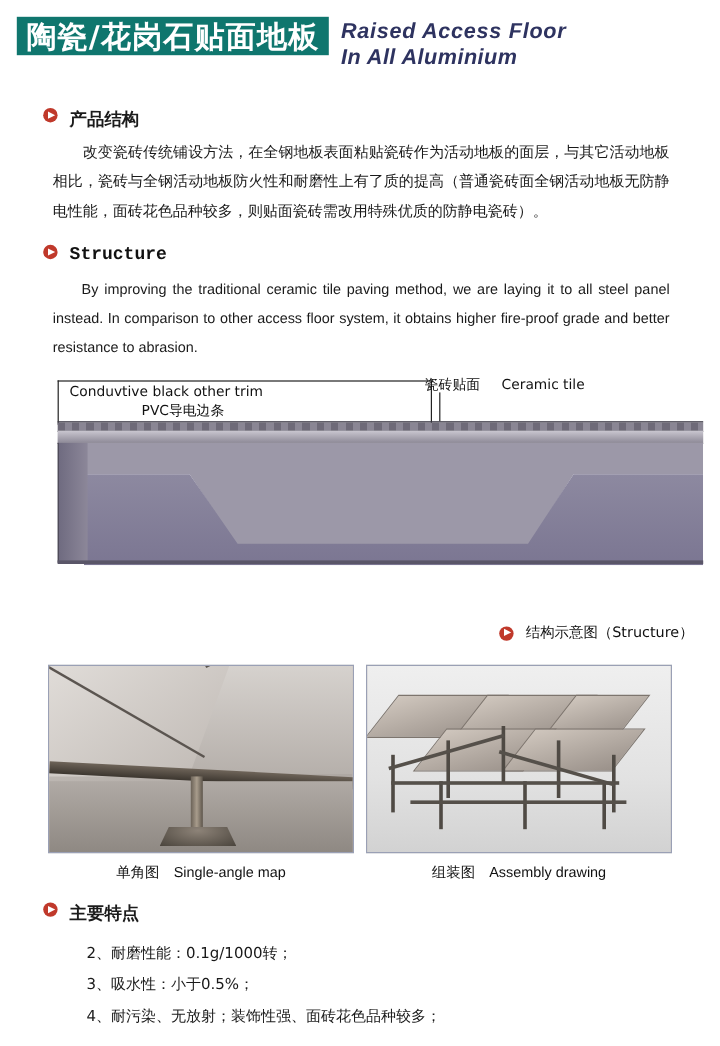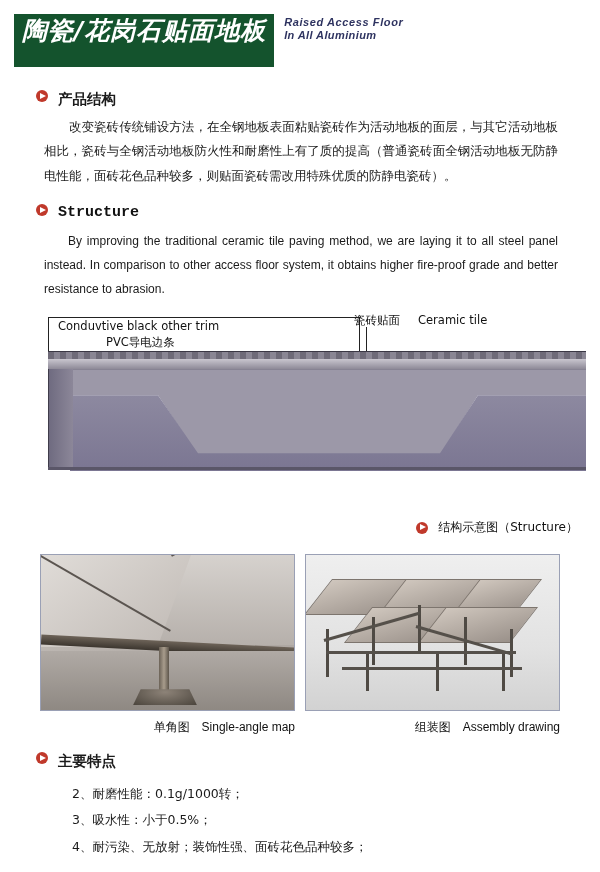--- a/index.html
+++ b/index.html
@@ -18,39 +18,38 @@
 
   
   .header {
     position: relative;
     height: 60px;
     padding: 14px 0 0 14px;
     display: flex;
     align-items: flex-start;
   }
   .header-cn {
-    background: #14532d;
+    background: #0f766e;
     color: #ffffff;
     font-family: "DejaVu Sans", sans-serif;
     font-size: 25px;
     font-weight: bold;
     letter-spacing: 1px;
-    padding: 4px 8px 23px 8px;
+    padding: 4px 8px 2px 8px;
     line-height: 1.05;
     white-space: nowrap;
-    font-style: italic;
   }
   .header-en {
     margin-left: 10px;
     margin-top: 2px;
     color: #2e3360;
     font-family: "Liberation Sans", sans-serif;
     font-weight: bold;
     font-style: italic;
-    font-size: 11px;
+    font-size: 18px;
     line-height: 1.15;
     letter-spacing: 0.6px;
   }
   .header-en .l2 { letter-spacing: 0.4px; }
 
   
   .section-head {
     display: flex;
     align-items: flex-start;
     margin: 16px 0 4px 36px;
@@ -154,21 +153,21 @@
   .photo-block { width: 255px; }
   .photo-frame {
     width: 253px;
     height: 155px;
     border: 1px solid #9aa0b5;
     overflow: hidden;
     position: relative;
     background: #c9c5c2;
   }
   .photo-cap {
-    text-align: right;
+    text-align: center;
     margin-top: 8px;
     font-family: "DejaVu Sans", sans-serif;
     font-size: 12px;
     color: #111;
   }
   .photo-cap .en {
     font-family: "Liberation Sans", sans-serif;
     margin-left: 8px;
   }
 
@@ -303,21 +302,21 @@
   </div>
   <div class="section-title-en">Structure</div>
 </div>
 <p class="para-en">By improving the traditional ceramic tile paving method, we are laying it to all steel panel instead. In comparison to other access floor system, it obtains higher fire-proof grade and better resistance to abrasion.</p>
 
 <div class="diagram">
 
   <div class="d-callout-box"></div>
 
   <div class="diag-label" style="left:44px; top:2px;">Conduvtive black other trim</div>
-  <div class="diag-label" style="left:92px; top:18px;">PVC导电边条</div>
+  <div class="diag-label" style="left:104px; top:18px;">PVC导电边条</div>
 
   <div class="leader" style="left:352px; top:10px; width:1px; height:24px;"></div>
   <div class="diag-label" style="left:340px; top:-4px;">瓷砖贴面</div>
   <div class="diag-label" style="left:404px; top:-4px;">Ceramic tile</div>
 
   <div class="d-frame">
     <div class="d-toplayer"></div>
     <div class="d-steel"></div>
     <div class="d-body"></div>
     <div class="d-lower"></div>

